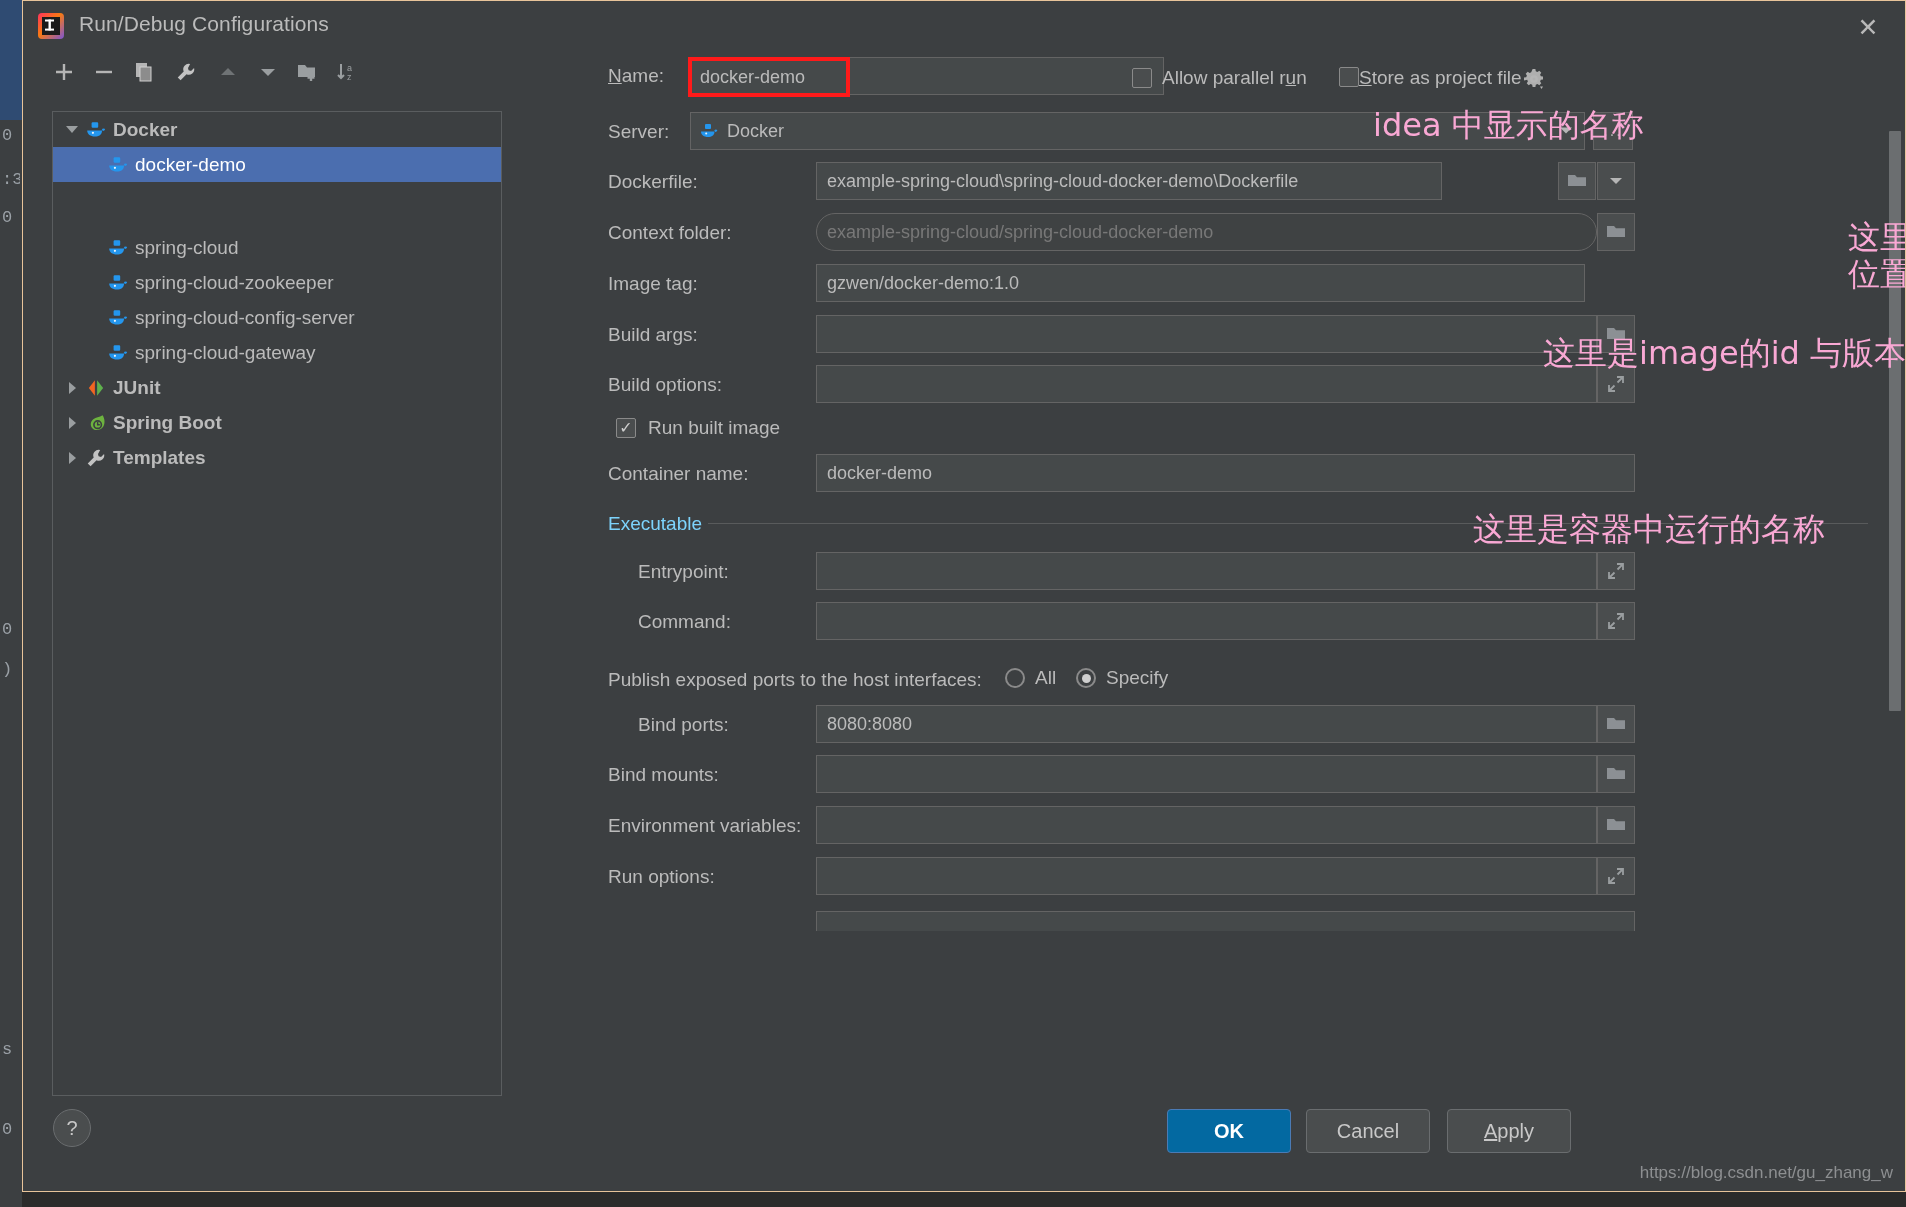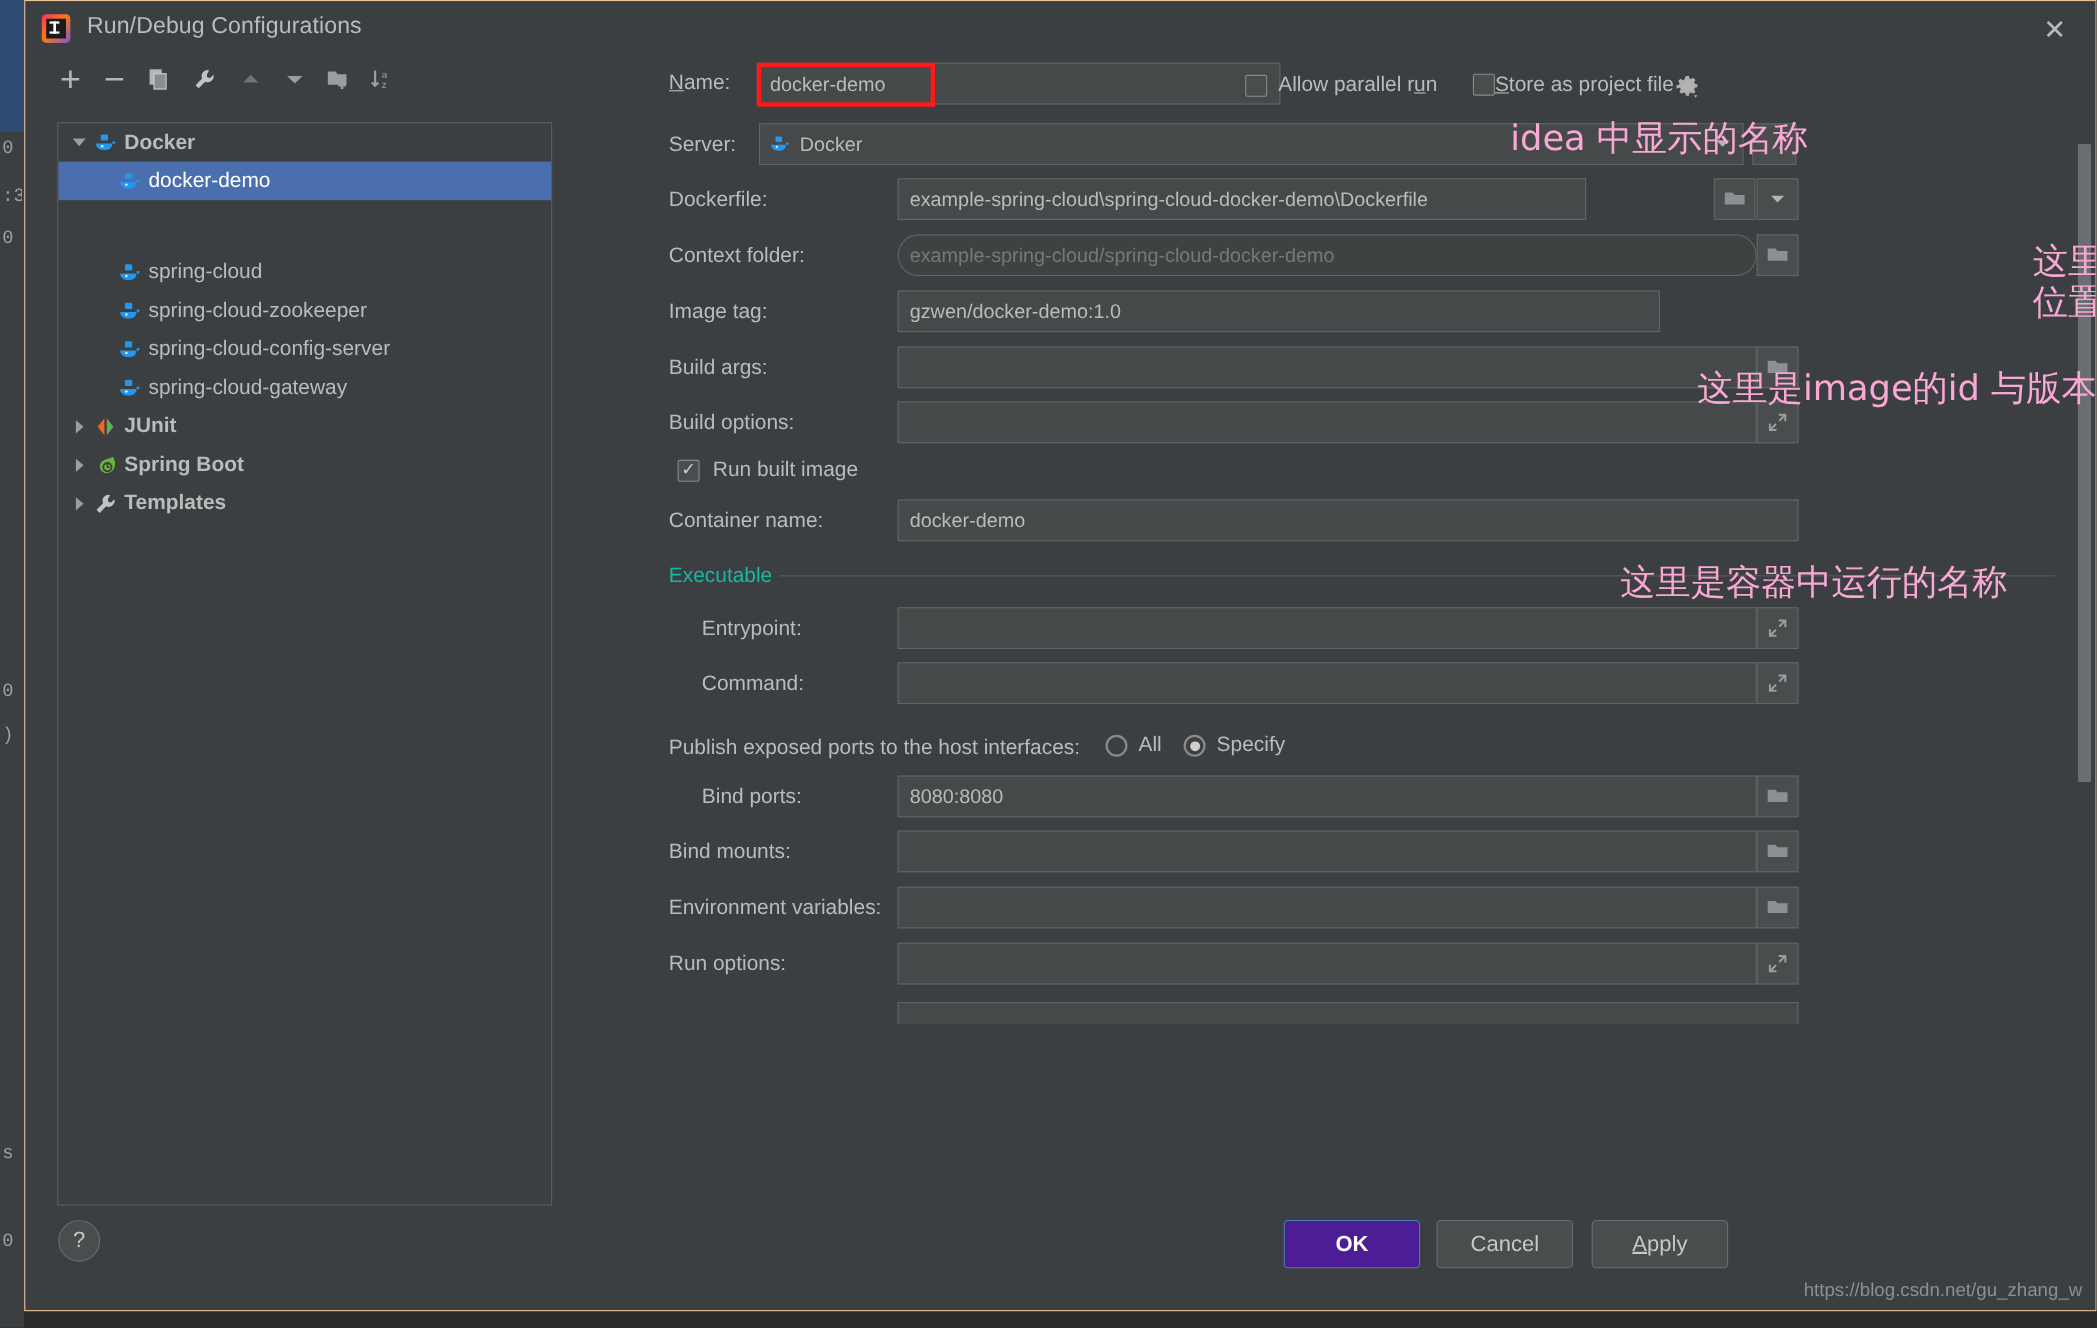--- a/index.html
+++ b/index.html
@@ -230,21 +230,21 @@
   .radio .dot {
     width: 9px; height: 9px;
     border-radius: 50%;
     background: #cfcfcf;
   }
 
   
   .sep-title {
     position: absolute;
     font-size: 19px;
-    color: #14b8a6;
+    color: #7dd3fc;
   }
   .sep-line {
     position: absolute;
     height: 1px;
     background: #595b5c;
   }
 
   
   .vscroll-track {
     position: absolute;
@@ -291,21 +291,21 @@
     top: 1108px;
     height: 44px;
     box-sizing: border-box;
     border-radius: 4px;
     display: flex; align-items: center; justify-content: center;
     font-size: 20px;
     cursor: pointer;
     user-select: none;
   }
   .dlg-btn.primary {
-    background: #4c1d95;
+    background: #0369a1;
     border: 1px solid #4b7bb5;
     color: #ffffff;
     font-weight: bold;
   }
   .dlg-btn.normal {
     background: #4a4d4e;
     border: 1px solid #6a6d6f;
     color: #c8c8c8;
   }
   .dlg-btn.normal u { text-decoration: underline; }
@@ -579,21 +579,21 @@
 
     <div class="lbl" style="left:0px; top:173px;">Context folder:</div>
     <div class="field disabled" style="left:208px; top:164px; width:781px;border-radius:19px;">example-spring-cloud/spring-cloud-docker-demo</div>
     <div class="btn-side" style="left:989px; top:164px;">
       <svg width="22" height="20" viewBox="0 0 22 20">
           <path d="M2 4 h7 l2 2.2 h9 V15 H2 Z" fill="#8c9094"></path>
         </svg>
     </div>
 
     <div class="lbl" style="left:0px; top:224px;">Image tag:</div>
-    <div class="field" style="left:208px; top:215px; width:693px;">gzwen/docker-demo:1.0</div>
+    <div class="field" style="left:208px; top:215px; width:769px;">gzwen/docker-demo:1.0</div>
 
     <div class="lbl" style="left:0px; top:275px;">Build args:</div>
     <div class="field" style="left:208px; top:266px; width:781px;"></div>
     <div class="btn-side" style="left:989px; top:266px;">
       <svg width="22" height="20" viewBox="0 0 22 20">
           <path d="M2 4 h7 l2 2.2 h9 V15 H2 Z" fill="#8c9094"></path>
         </svg>
     </div>
 
     <div class="lbl" style="left:0px; top:325px;">Build options:</div>

